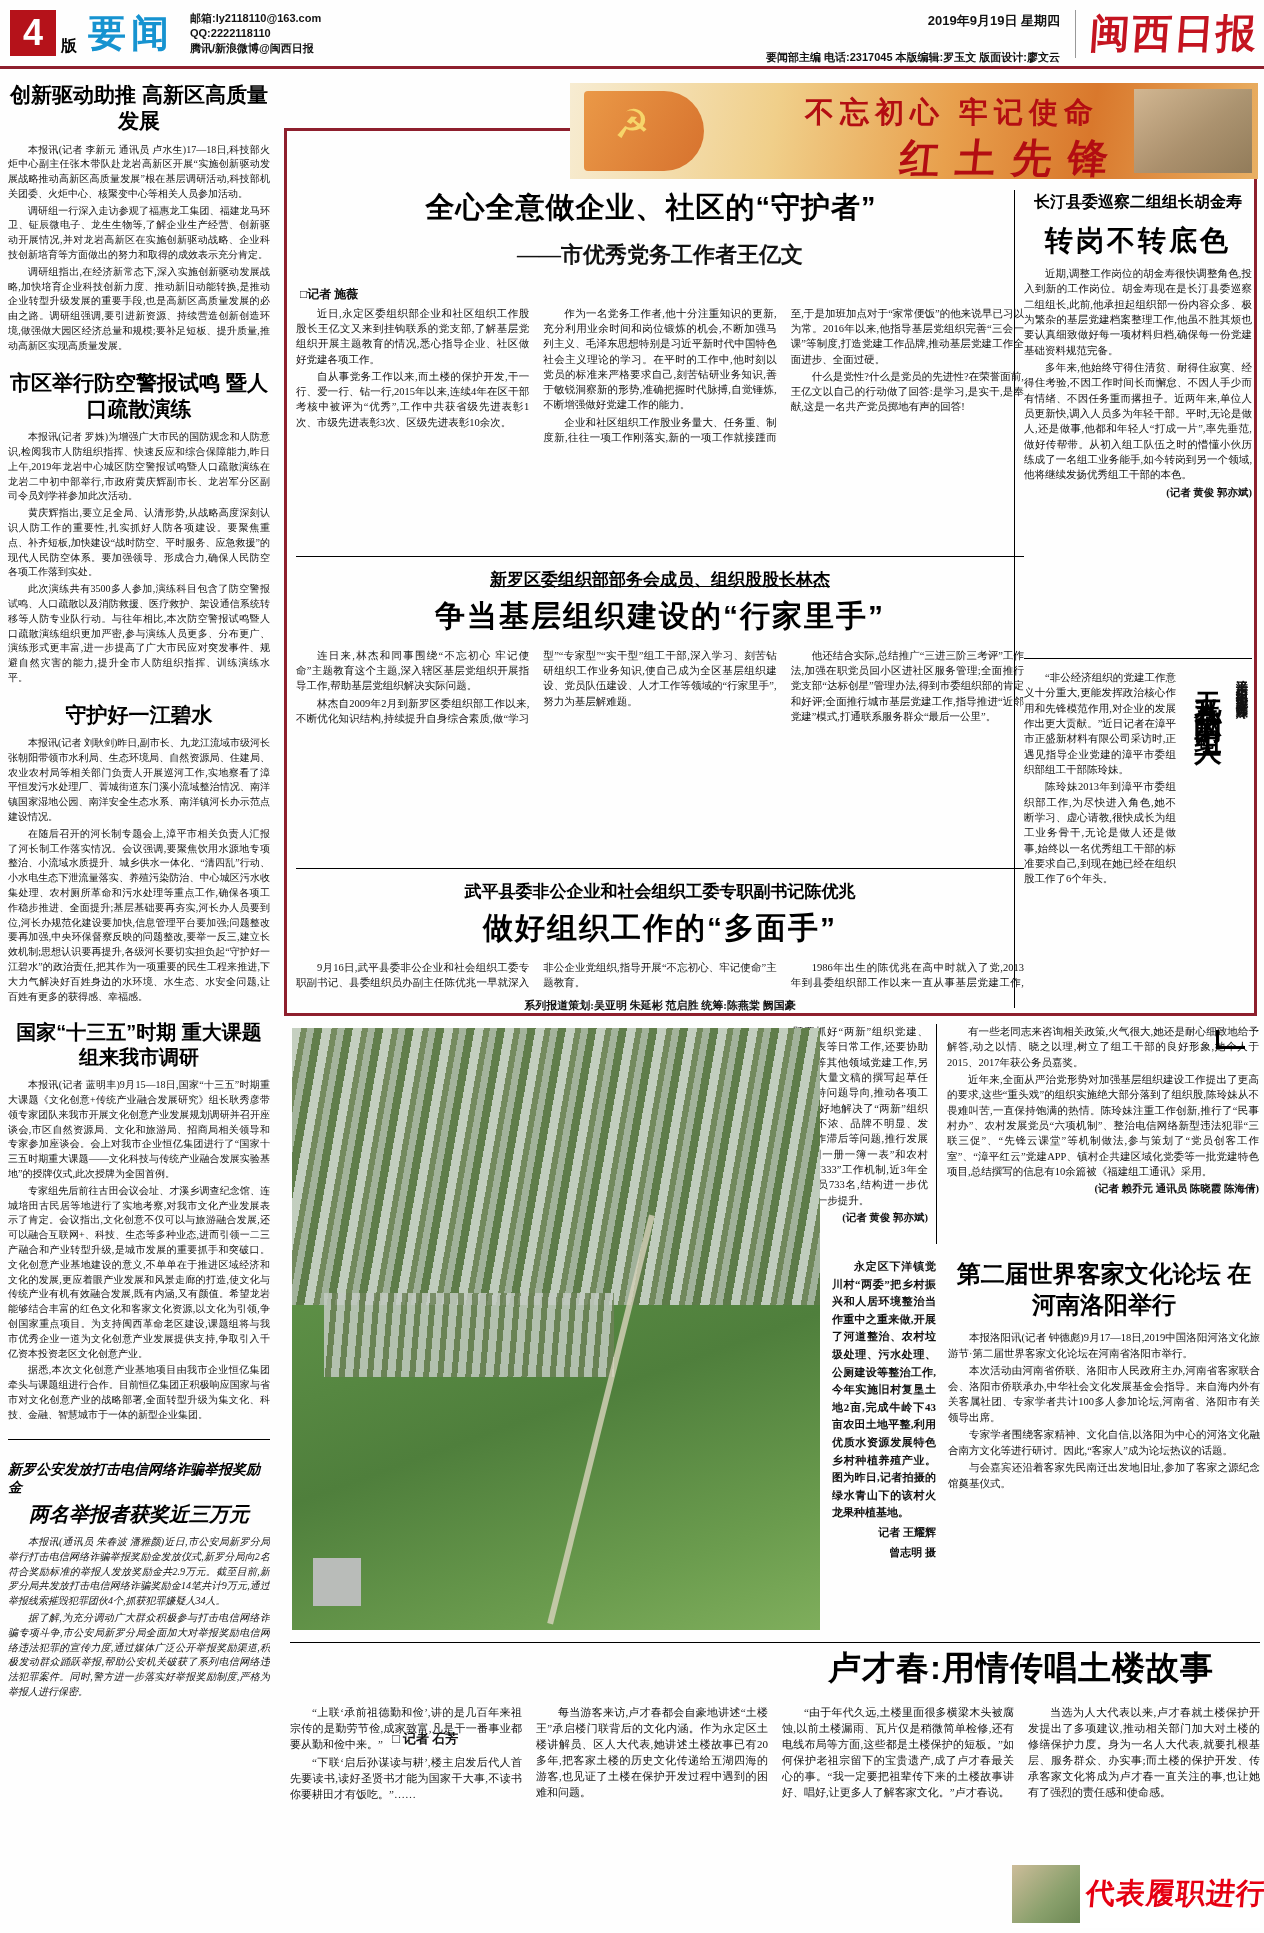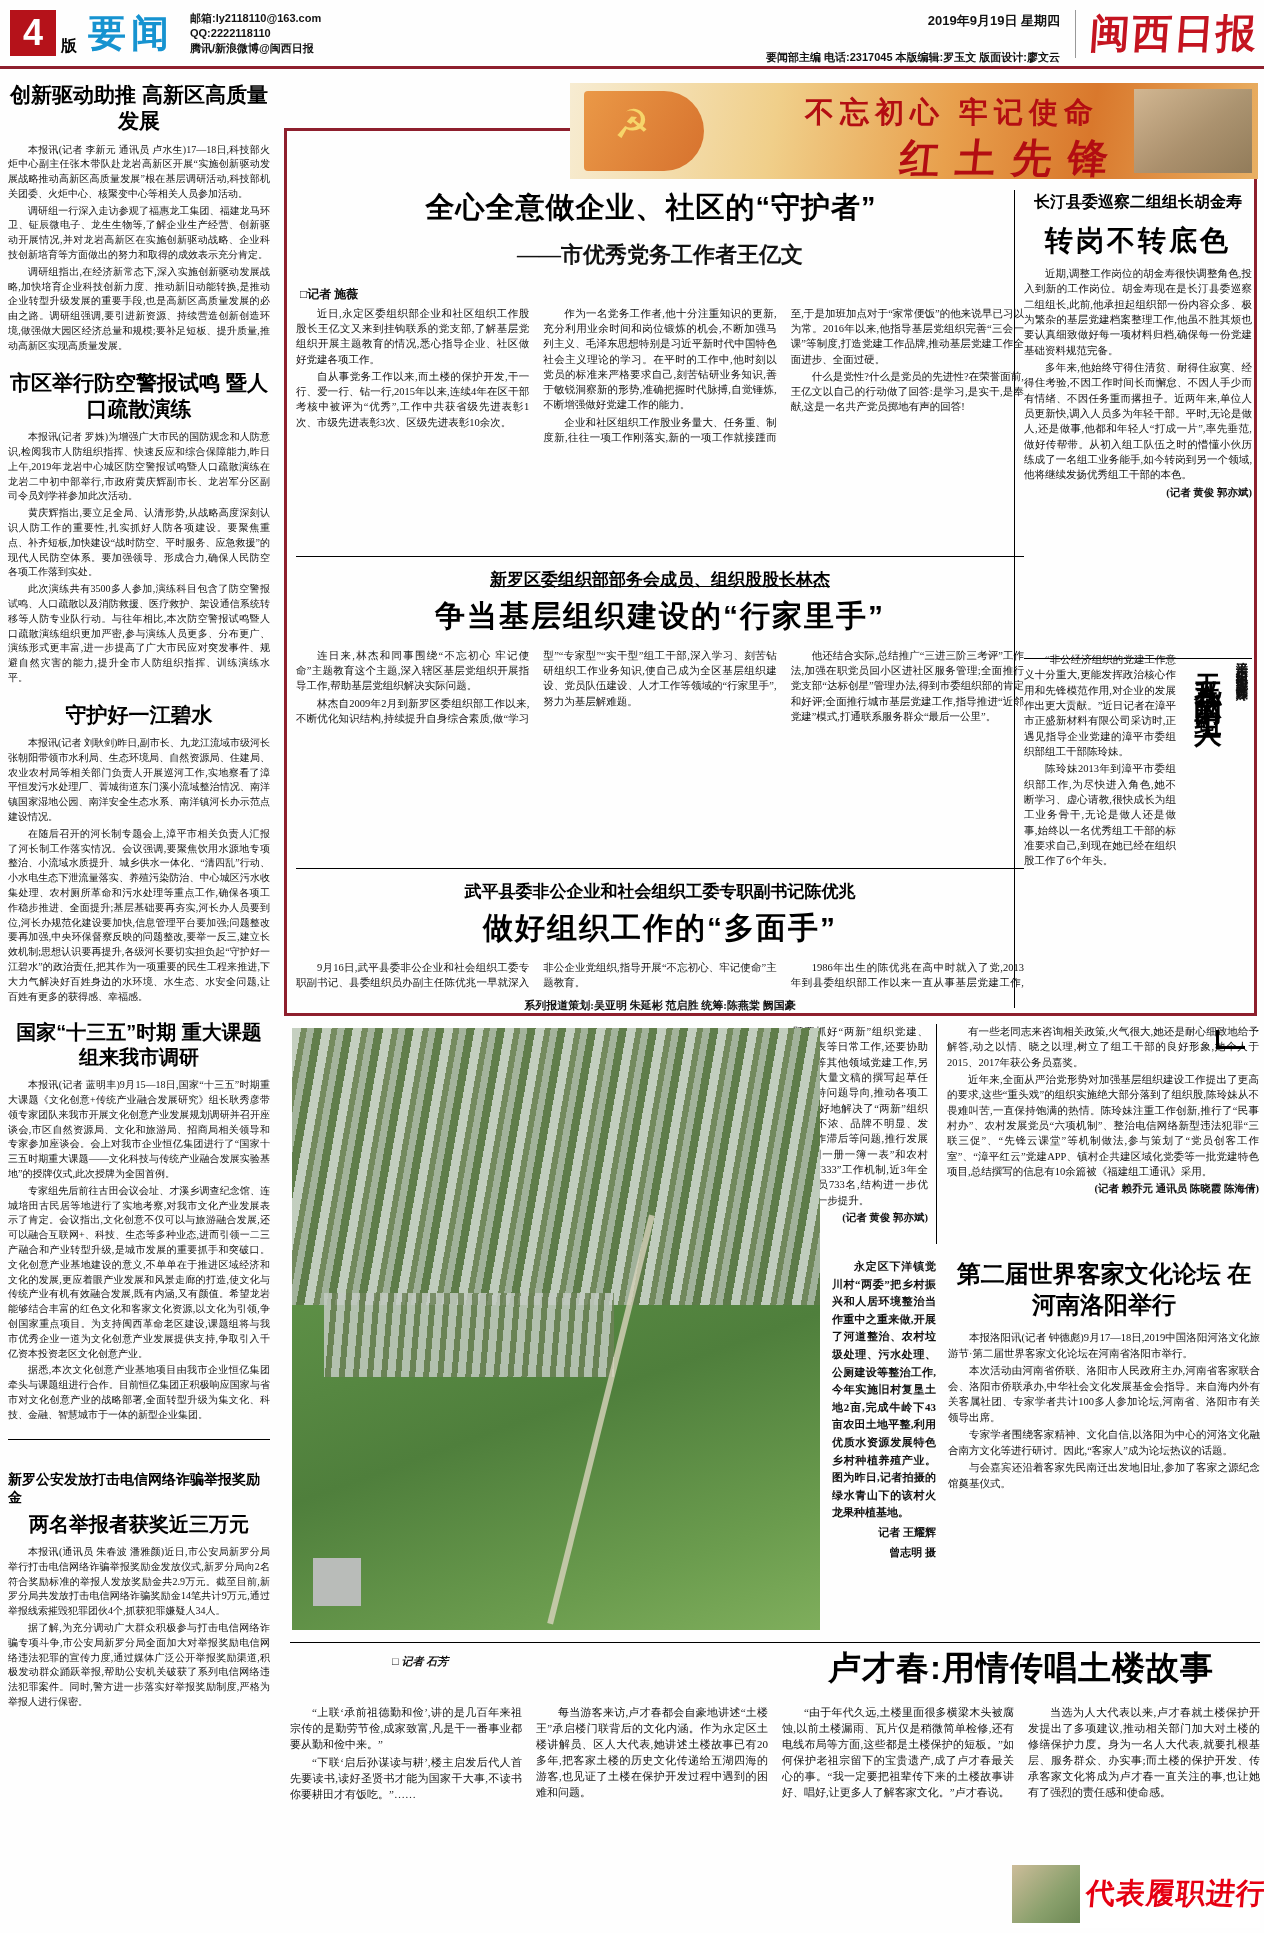--- a/index.html
+++ b/index.html
@@ -20,21 +20,21 @@
   .mast-div{left:1075px;top:10px;width:1px;height:48px;background:#999;}
   .masthead{left:1090px;top:6px;font-size:40px;font-weight:900;color:#c41420;
     font-family:"Liberation Serif",serif;transform:skewX(-4deg);letter-spacing:2px;}
   .top-rule{left:0;top:66px;width:1264px;height:3px;background:#8e1f2d;}
   
   .leftcol{left:8px;top:76px;width:262px;height:1852px;overflow:hidden;font-size:10px;line-height:1.48;}
   .l-art{margin-bottom:16px;}
   .l-h{font-size:21px;line-height:1.25;text-align:center;margin:6px 0 8px;}
   .l-h-sm{font-size:20px;}
   .l-kicker{font-size:14px;line-height:1.3;margin:10px 0 4px;}
-  .rule-top{border-top:1px solid #000;padding-top:20px;}
+  .rule-top{border-top:1px solid #000;padding-top:10px;font-style:italic;}
   
   .frame{left:284px;top:128px;width:973px;height:888px;border:3px solid #8e1f2d;box-sizing:border-box;}
   .banner{left:570px;top:83px;width:688px;height:96px;
     background:linear-gradient(100deg,#f7ecd2 0%,#f0cf8a 30%,#e8a04d 55%,#d9782c 75%,#e9b063 100%);
     overflow:hidden;}
   .banner-flag{position:absolute;left:14px;top:8px;width:120px;height:80px;
     background:linear-gradient(120deg,#e88a2f,#d2601a);border-radius:6px 60px 60px 6px;opacity:.85;}
   .banner-emblem{position:absolute;left:44px;top:18px;font-size:40px;color:#f6d56a;}
   .banner-photo{position:absolute;right:6px;top:6px;width:118px;height:84px;
     background:linear-gradient(140deg,#cfc3a8,#9d8f76 55%,#7c6f58);opacity:.8;}
@@ -57,21 +57,21 @@
   .chyz-title{left:296px;top:908px;}
   .chyz-body{left:296px;top:960px;width:728px;height:36px;overflow:hidden;column-count:3;column-gap:14px;font-size:10.5px;line-height:1.45;}
   .series-note{left:296px;top:998px;width:728px;text-align:center;font-size:11px;font-weight:bold;}
   
   .rcol-sep{left:1014px;top:190px;width:1px;height:818px;background:#000;}
   .hjs-kicker{left:1024px;top:192px;width:228px;text-align:center;font-size:16px;}
   .hjs-title{left:1024px;top:222px;width:228px;text-align:center;font-size:28px;letter-spacing:3px;}
   .hjs-body{left:1024px;top:266px;width:228px;height:384px;overflow:hidden;font-size:10.5px;line-height:1.46;}
   .sig{text-align:right;text-indent:0;font-weight:bold;}
   .divider3{left:1024px;top:658px;width:228px;}
-  .clm-block{left:1024px;top:652px;width:228px;height:338px;overflow:hidden;display:flex;}
+  .clm-block{left:1024px;top:670px;width:228px;height:338px;overflow:hidden;display:flex;}
   .clm-body{width:152px;font-size:10.5px;line-height:1.46;}
   .clm-title-v{writing-mode:vertical-rl;font-size:27px;letter-spacing:6px;width:44px;margin-left:6px;}
   .clm-kicker-v{writing-mode:vertical-rl;font-size:12px;font-weight:bold;width:20px;margin-left:4px;letter-spacing:2px;}
   
   .cont{left:772px;top:1024px;width:488px;height:220px;display:flex;}
   .cont-c1{width:156px;height:220px;overflow:hidden;font-size:10.5px;line-height:1.46;}
   .cont-c2{width:312px;height:220px;overflow:hidden;font-size:10.5px;line-height:1.46;border-left:1px solid #000;margin-left:8px;padding-left:10px;}
   .jump-mark{position:absolute;left:1216px;top:1030px;width:26px;height:16px;border-left:3px solid #000;border-bottom:3px solid #000;}
   
   .photo{left:292px;top:1028px;width:528px;height:602px;overflow:hidden;
@@ -82,21 +82,21 @@
     background:repeating-linear-gradient(95deg,#c3cbc2 0 8px,#6d8258 8px 14px);opacity:.85;}
   .road{position:absolute;left:58%;top:30%;width:6px;height:70%;background:#d8d3bd;transform:rotate(14deg);opacity:.8;}
   .hut{position:absolute;left:4%;top:88%;width:9%;height:8%;background:#b9bcb9;}
   .caption{left:832px;top:1258px;width:104px;height:382px;overflow:hidden;font-size:11px;font-weight:bold;line-height:1.6;}
   .credit{text-indent:0;text-align:right;}
   
   .hakka-title{left:948px;top:1258px;width:312px;font-size:24px;text-align:center;line-height:1.3;}
   .hakka-body{left:948px;top:1330px;width:312px;height:308px;overflow:hidden;font-size:10.5px;line-height:1.48;}
   .bottom-rule{left:290px;top:1642px;width:970px;height:1px;background:#000;}
   
-  .lcc-byline{left:392px;top:1654px;font-size:11px;font-weight:bold;font-style:italic;}
+  .lcc-byline{left:392px;top:1730px;font-size:13px;font-weight:bold;}
   .lcc-title{left:828px;top:1646px;width:432px;font-size:33px;letter-spacing:1px;}
   .lcc-body{left:290px;top:1704px;width:970px;height:222px;overflow:hidden;column-count:4;column-gap:14px;font-size:11px;line-height:1.46;}
   .badge{left:1012px;top:1860px;width:248px;height:68px;background:#fff;display:flex;align-items:center;}
   .badge-photo{width:68px;height:58px;background:linear-gradient(135deg,#cdbd9a,#8aa06c 60%,#6c8854);flex:none;}
   .badge-label{font-size:29px;font-weight:900;color:#e60012;letter-spacing:1px;
     font-family:"Liberation Sans",sans-serif;transform:skewX(-5deg);margin-left:6px;white-space:nowrap;}
 </style>
 </head>
 <body>
 

